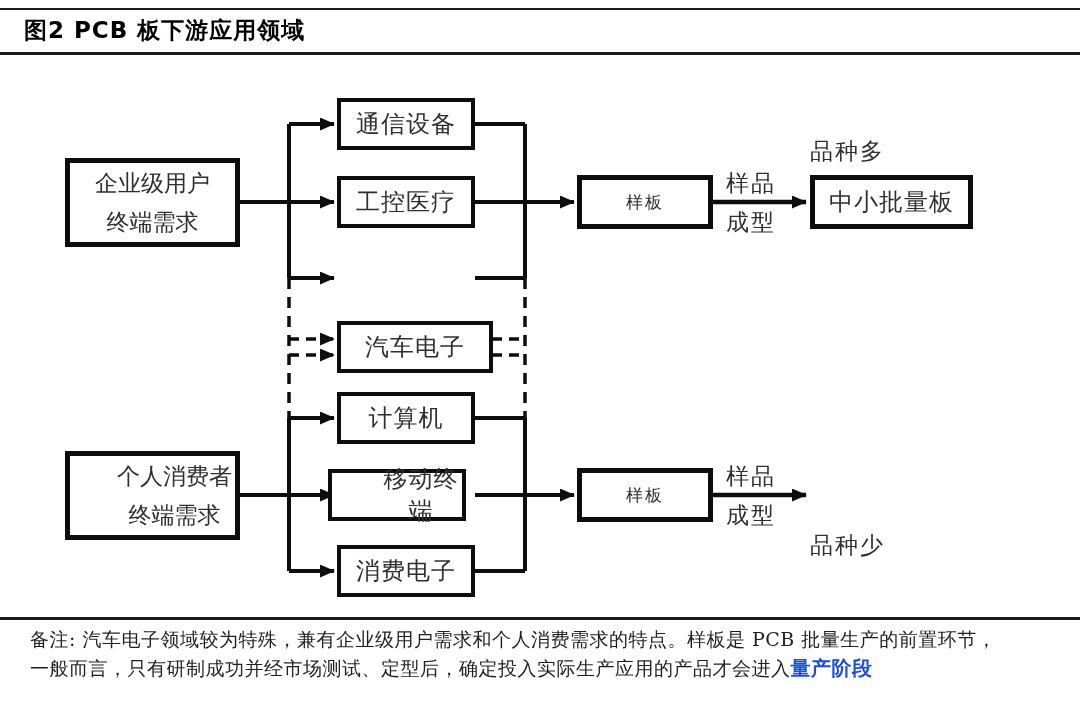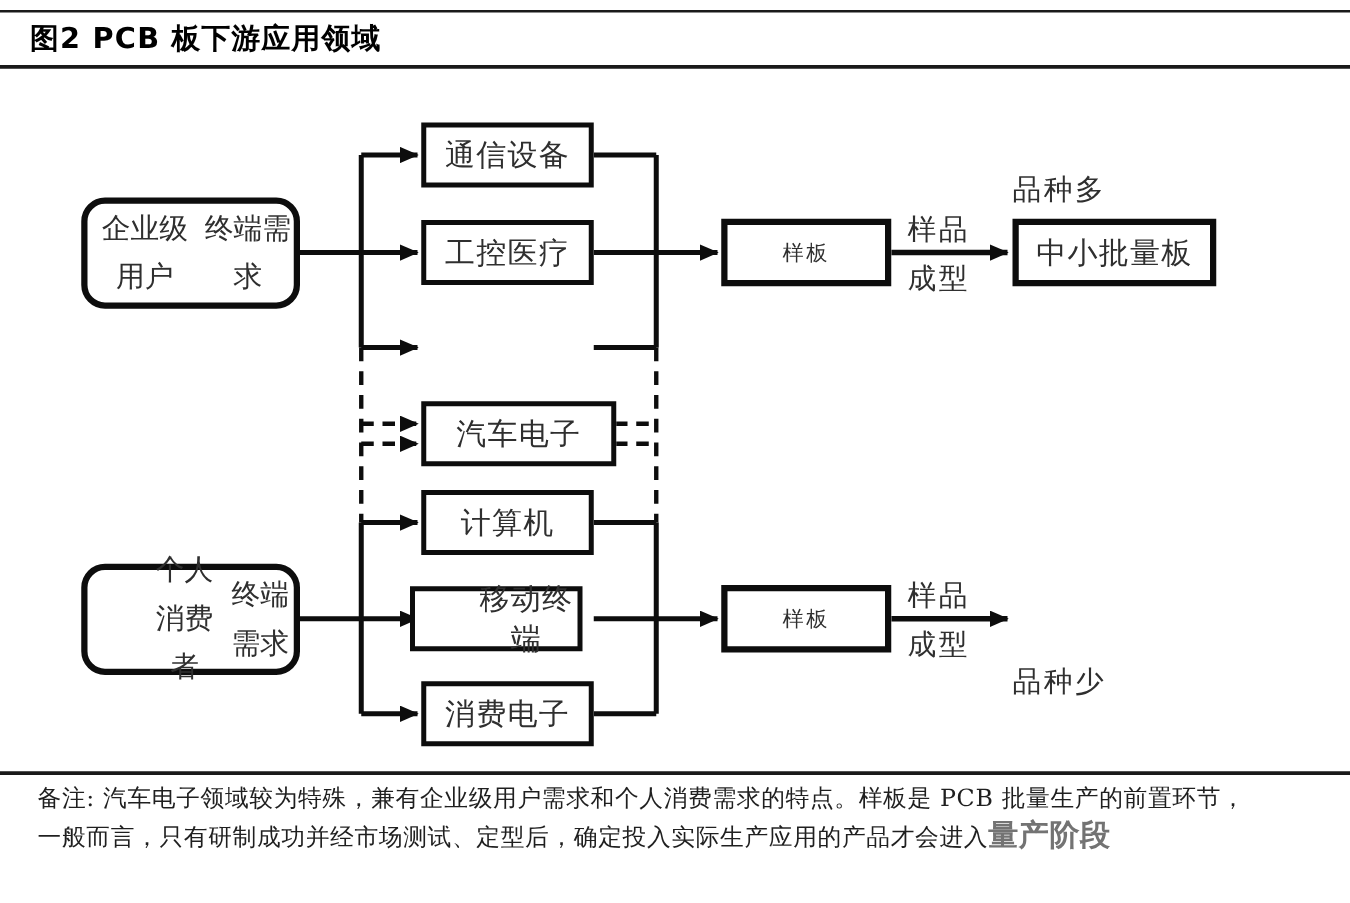--- a/index.html
+++ b/index.html
@@ -11,35 +11,35 @@
   .figure-title{
     position:absolute;left:24px;top:15px;margin:0;
     font-family:"DejaVu Sans", sans-serif;font-weight:700;
     font-size:23px;color:#000000;letter-spacing:1px;white-space:nowrap;
   }
   .box{
     position:absolute;box-sizing:border-box;background:#ffffff;
     border:4px solid #0d0d0d;display:flex;align-items:center;justify-content:center;
     color:#2f2f2f;text-align:center;
   }
-  .src{border-width:5px;flex-direction:row;font-size:23px;line-height:39px;border-radius:19px;}
+  .src{border-width:5px;flex-direction:column;font-size:23px;line-height:39px;}
   .app{font-size:24px;letter-spacing:1px;}
   .sample{border-width:5px;font-size:17px;letter-spacing:2px;}
   .out{border-width:5px;font-size:24px;letter-spacing:1px;}
   .float-label{
     position:absolute;color:#2f2f2f;font-size:23px;letter-spacing:2px;
     text-align:left;white-space:nowrap;
   }
   svg.connectors{position:absolute;left:0;top:0;}
   .footnote{
     position:absolute;left:30px;top:625px;width:1030px;
     font-size:19px;line-height:29px;color:#1f1f1f;letter-spacing:0.5px;
   }
   .footnote .bold-tail{
-    font-family:"DejaVu Sans", sans-serif;font-weight:700;color:#737373;font-size:24px;
+    font-family:"DejaVu Sans", sans-serif;font-weight:700;color:#1d4ed8;font-size:20px;
   }
 </style>
 </head>
 <body>
 
 <div id="canvas">
 
   <div class="rule" style="top:8px;height:2px;"></div>
   <h1 class="figure-title">图2 PCB 板下游应用领域</h1>
   <div class="rule" style="top:52px;height:3px;"></div>

